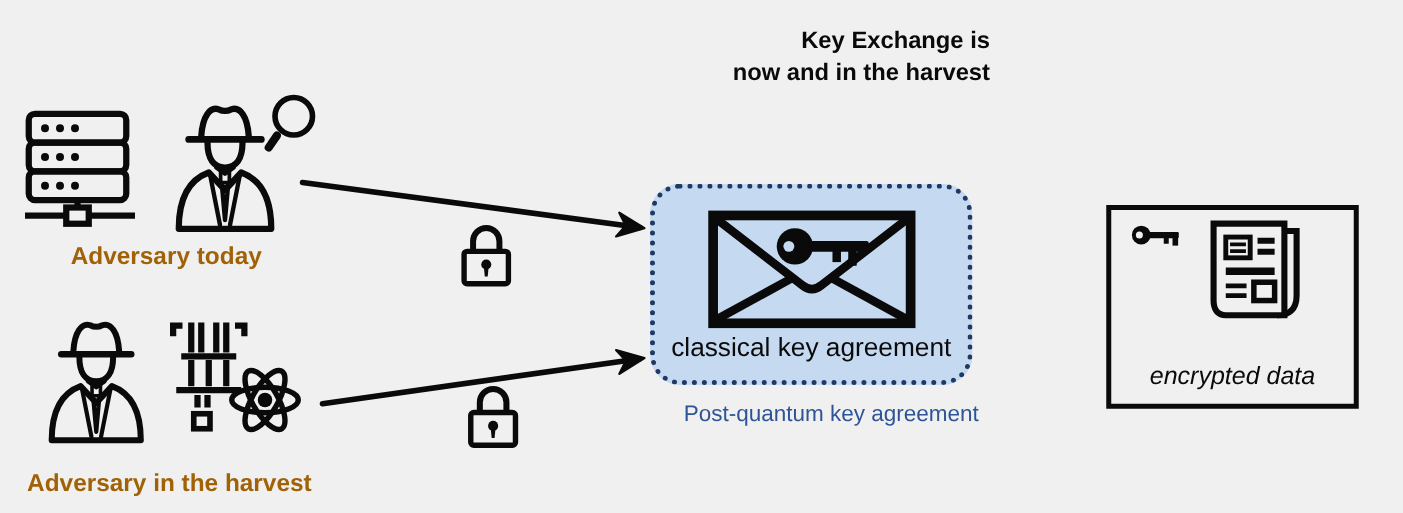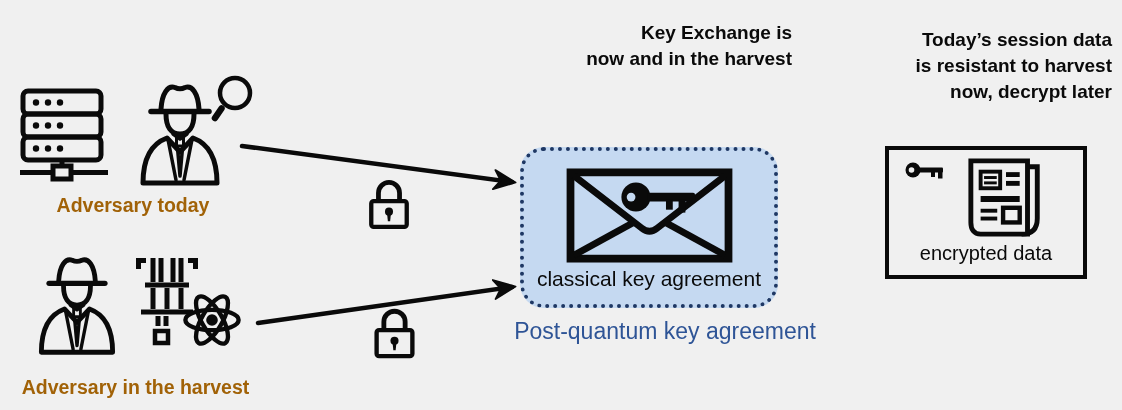--- a/index.html
+++ b/index.html
@@ -17,25 +17,25 @@
   .arrows{position:absolute;left:0;top:0;pointer-events:none;}
   .pq-box{
     left:520px;top:147px;width:258px;height:161px;box-sizing:border-box;
     background:#c5d9f1;border:4px dotted #1f3864;border-radius:24px;
     display:flex;flex-direction:column;align-items:center;
   }
   .pq-box .envelope{margin-top:17px;}
   .box-label{font-size:21px;line-height:24px;margin-top:4px;color:#0a0a0a;}
   .pq-caption{
     left:505px;top:319px;width:320px;text-align:center;
-    color:#2e5496;font-size:23px;line-height:25px;
+    color:#2e5496;font-size:18px;line-height:25px;
   }
   .enc-box{
-    left:885px;top:146px;width:202px;height:133px;box-sizing:border-box;
-    border:4.5px solid #0a0a0a;background:transparent;
+    left:885px;top:164px;width:202px;height:163px;box-sizing:border-box;
+    border:4.5px solid #0a0a0a;background:transparent;font-style:italic;
   }
   .enc-label{
     position:absolute;left:0;right:0;bottom:10px;text-align:center;
     font-size:20px;color:#0a0a0a;
   }
 </style>
 </head>
 <body>
 
 <div class="canvas">
@@ -172,25 +172,20 @@
         <rect x="103" y="33" width="7" height="10"></rect>
         <rect x="116" y="33" width="7" height="13"></rect>
       </g>
       <circle cx="67" cy="30" r="4.5" fill="#c5d9f1"></circle>
     </svg>
     <div class="box-label">classical key agreement</div>
   </div>
 
   <div class="abs pq-caption">Post-quantum key agreement</div>
 
-  <div class="abs title" style="left:858px;top:27px;width:254px">
-    <div>Today’s session data</div>
-    <div>is resistant to harvest</div>
-    <div>now, decrypt later</div>
-  </div>
 
   <div class="abs enc-box">
     <svg class="abs" style="left:16px;top:9px" width="40" height="22" viewBox="0 0 40 22">
       <circle cx="8" cy="11" r="7.5" fill="#0a0a0a"></circle>
       <rect x="13" y="8.5" width="25" height="5" rx="1" fill="#0a0a0a"></rect>
       <rect x="26" y="12" width="4" height="6" fill="#0a0a0a"></rect>
       <rect x="33" y="12" width="4.5" height="7.5" fill="#0a0a0a"></rect>
       <circle cx="6.5" cy="11" r="2.8" fill="#f0f0f0"></circle>
     </svg>
     <svg class="abs" style="left:76px;top:4px" width="84" height="90" viewBox="0 0 86 88">

